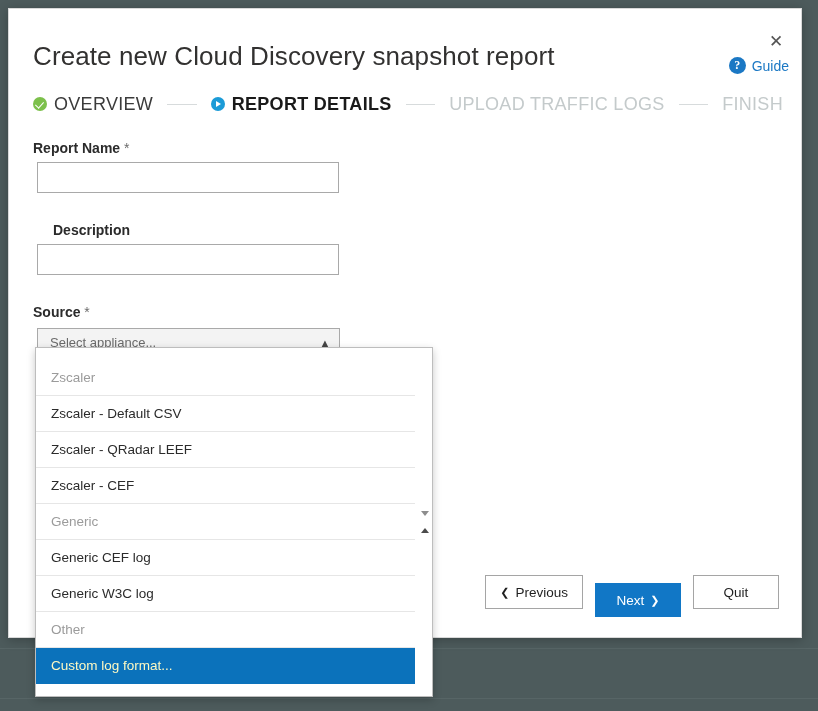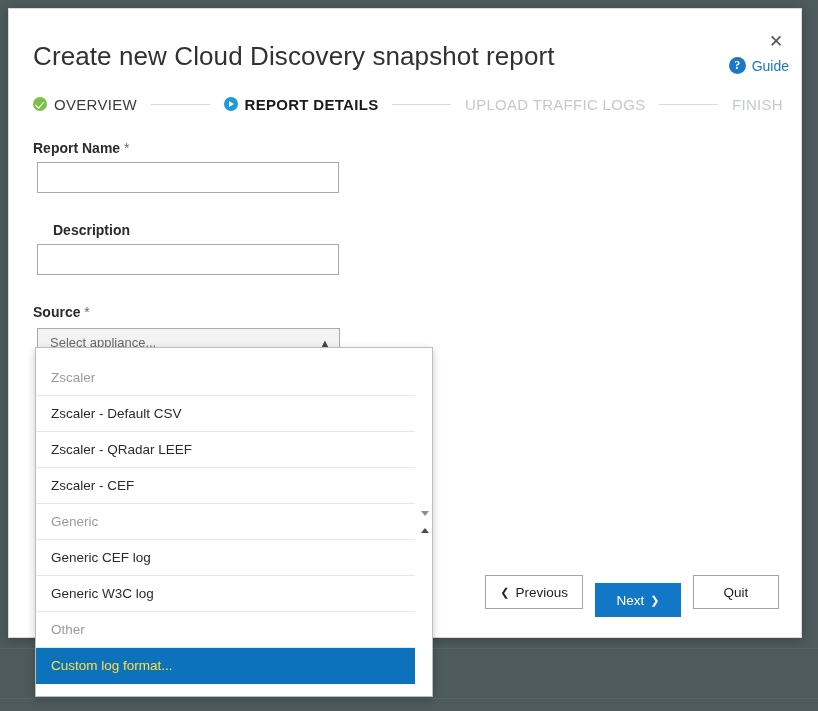--- a/index.html
+++ b/index.html
@@ -95,21 +95,21 @@
     display: flex;
     align-items: center;
   }
   .step {
     display: flex;
     align-items: center;
     gap: 7px;
     white-space: nowrap;
   }
   .step-label {
-    font-size: 15px;
+    font-size: 18px;
     letter-spacing: 0.3px;
   }
   .step.done .step-label   { color: #3b3b3b; }
   .step.active .step-label { color: #1a1a1a; font-weight: bold; }
   .step.todo .step-label   { color: #c4cacb; }
 
   .step-dot {
     width: 14px; height: 14px;
     border-radius: 50%;
     display: inline-block;
@@ -225,21 +225,21 @@
     border-bottom: 1px solid #e6e6e6;
     white-space: nowrap;
     cursor: pointer;
   }
   .dd-item.group {
     color: #9b9b9b;
     cursor: default;
   }
   .dd-item.selected {
     background: #0b72bb;
-    color: #fde047;
+    color: #fef9c3;
     border-bottom-color: #0b72bb;
   }
 
   
   #dd-scroll {
     width: 17px;
     background: #f0f0f0;
     border-left: 1px solid #e2e2e2;
     position: relative;
     flex: none;

